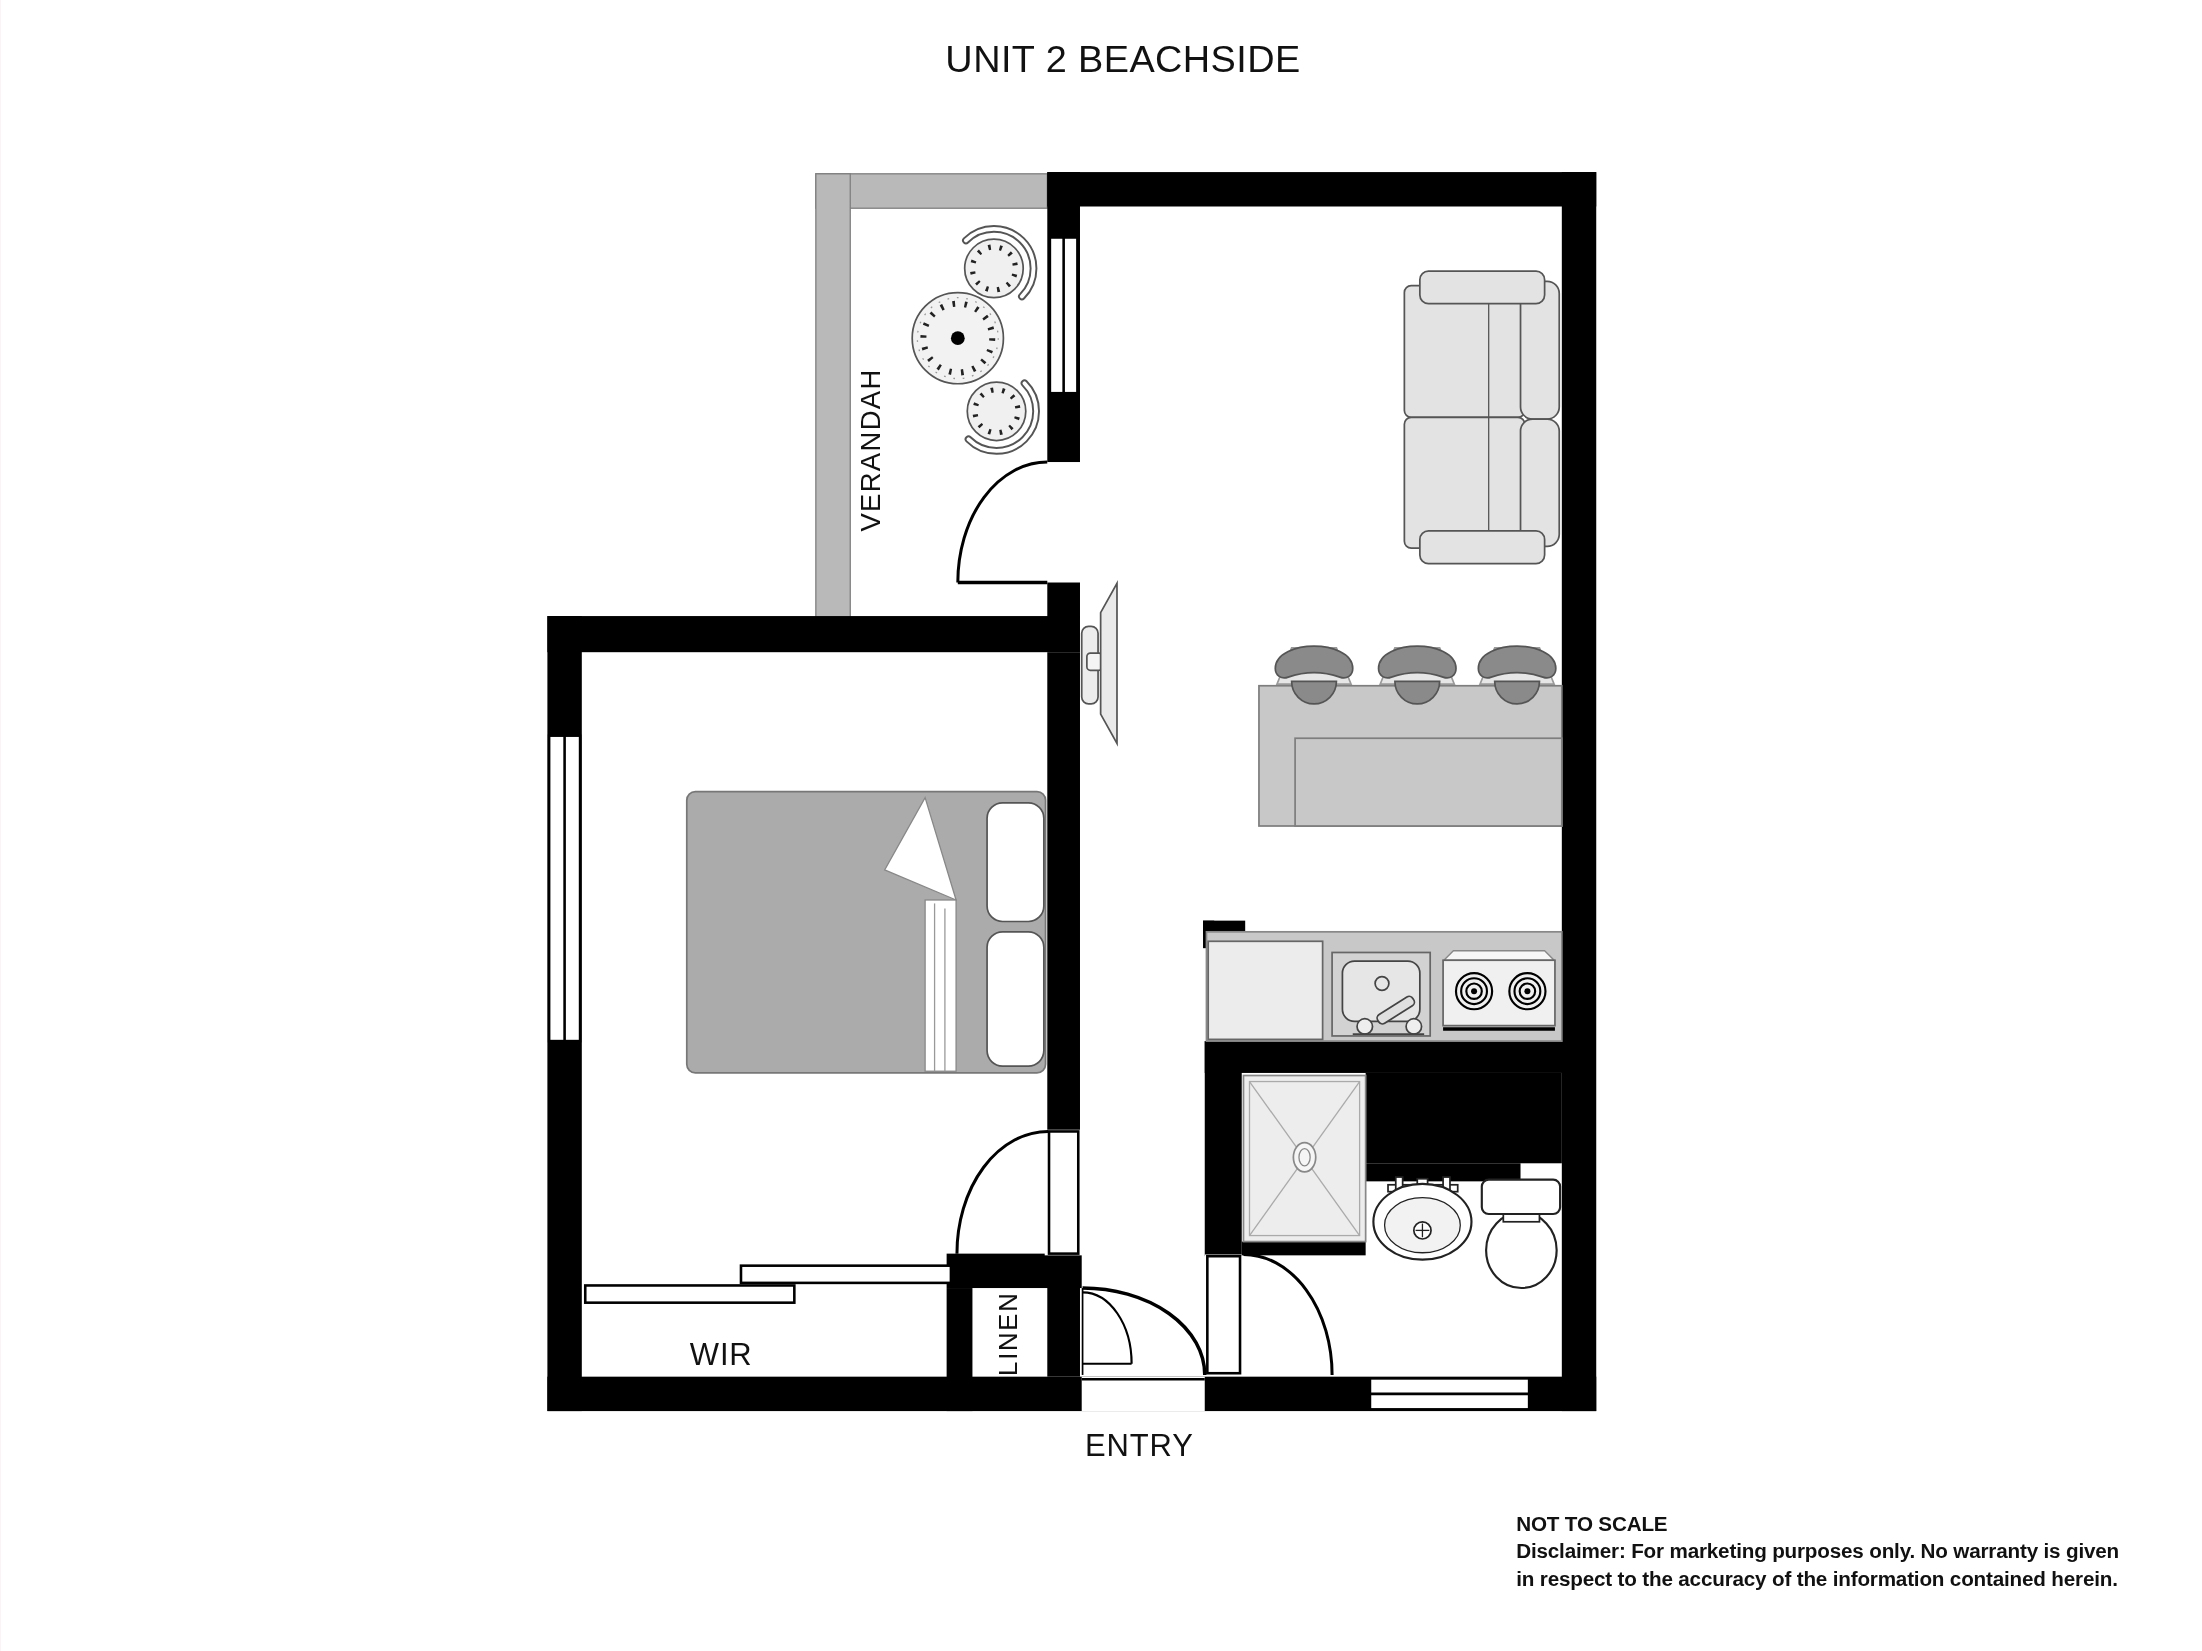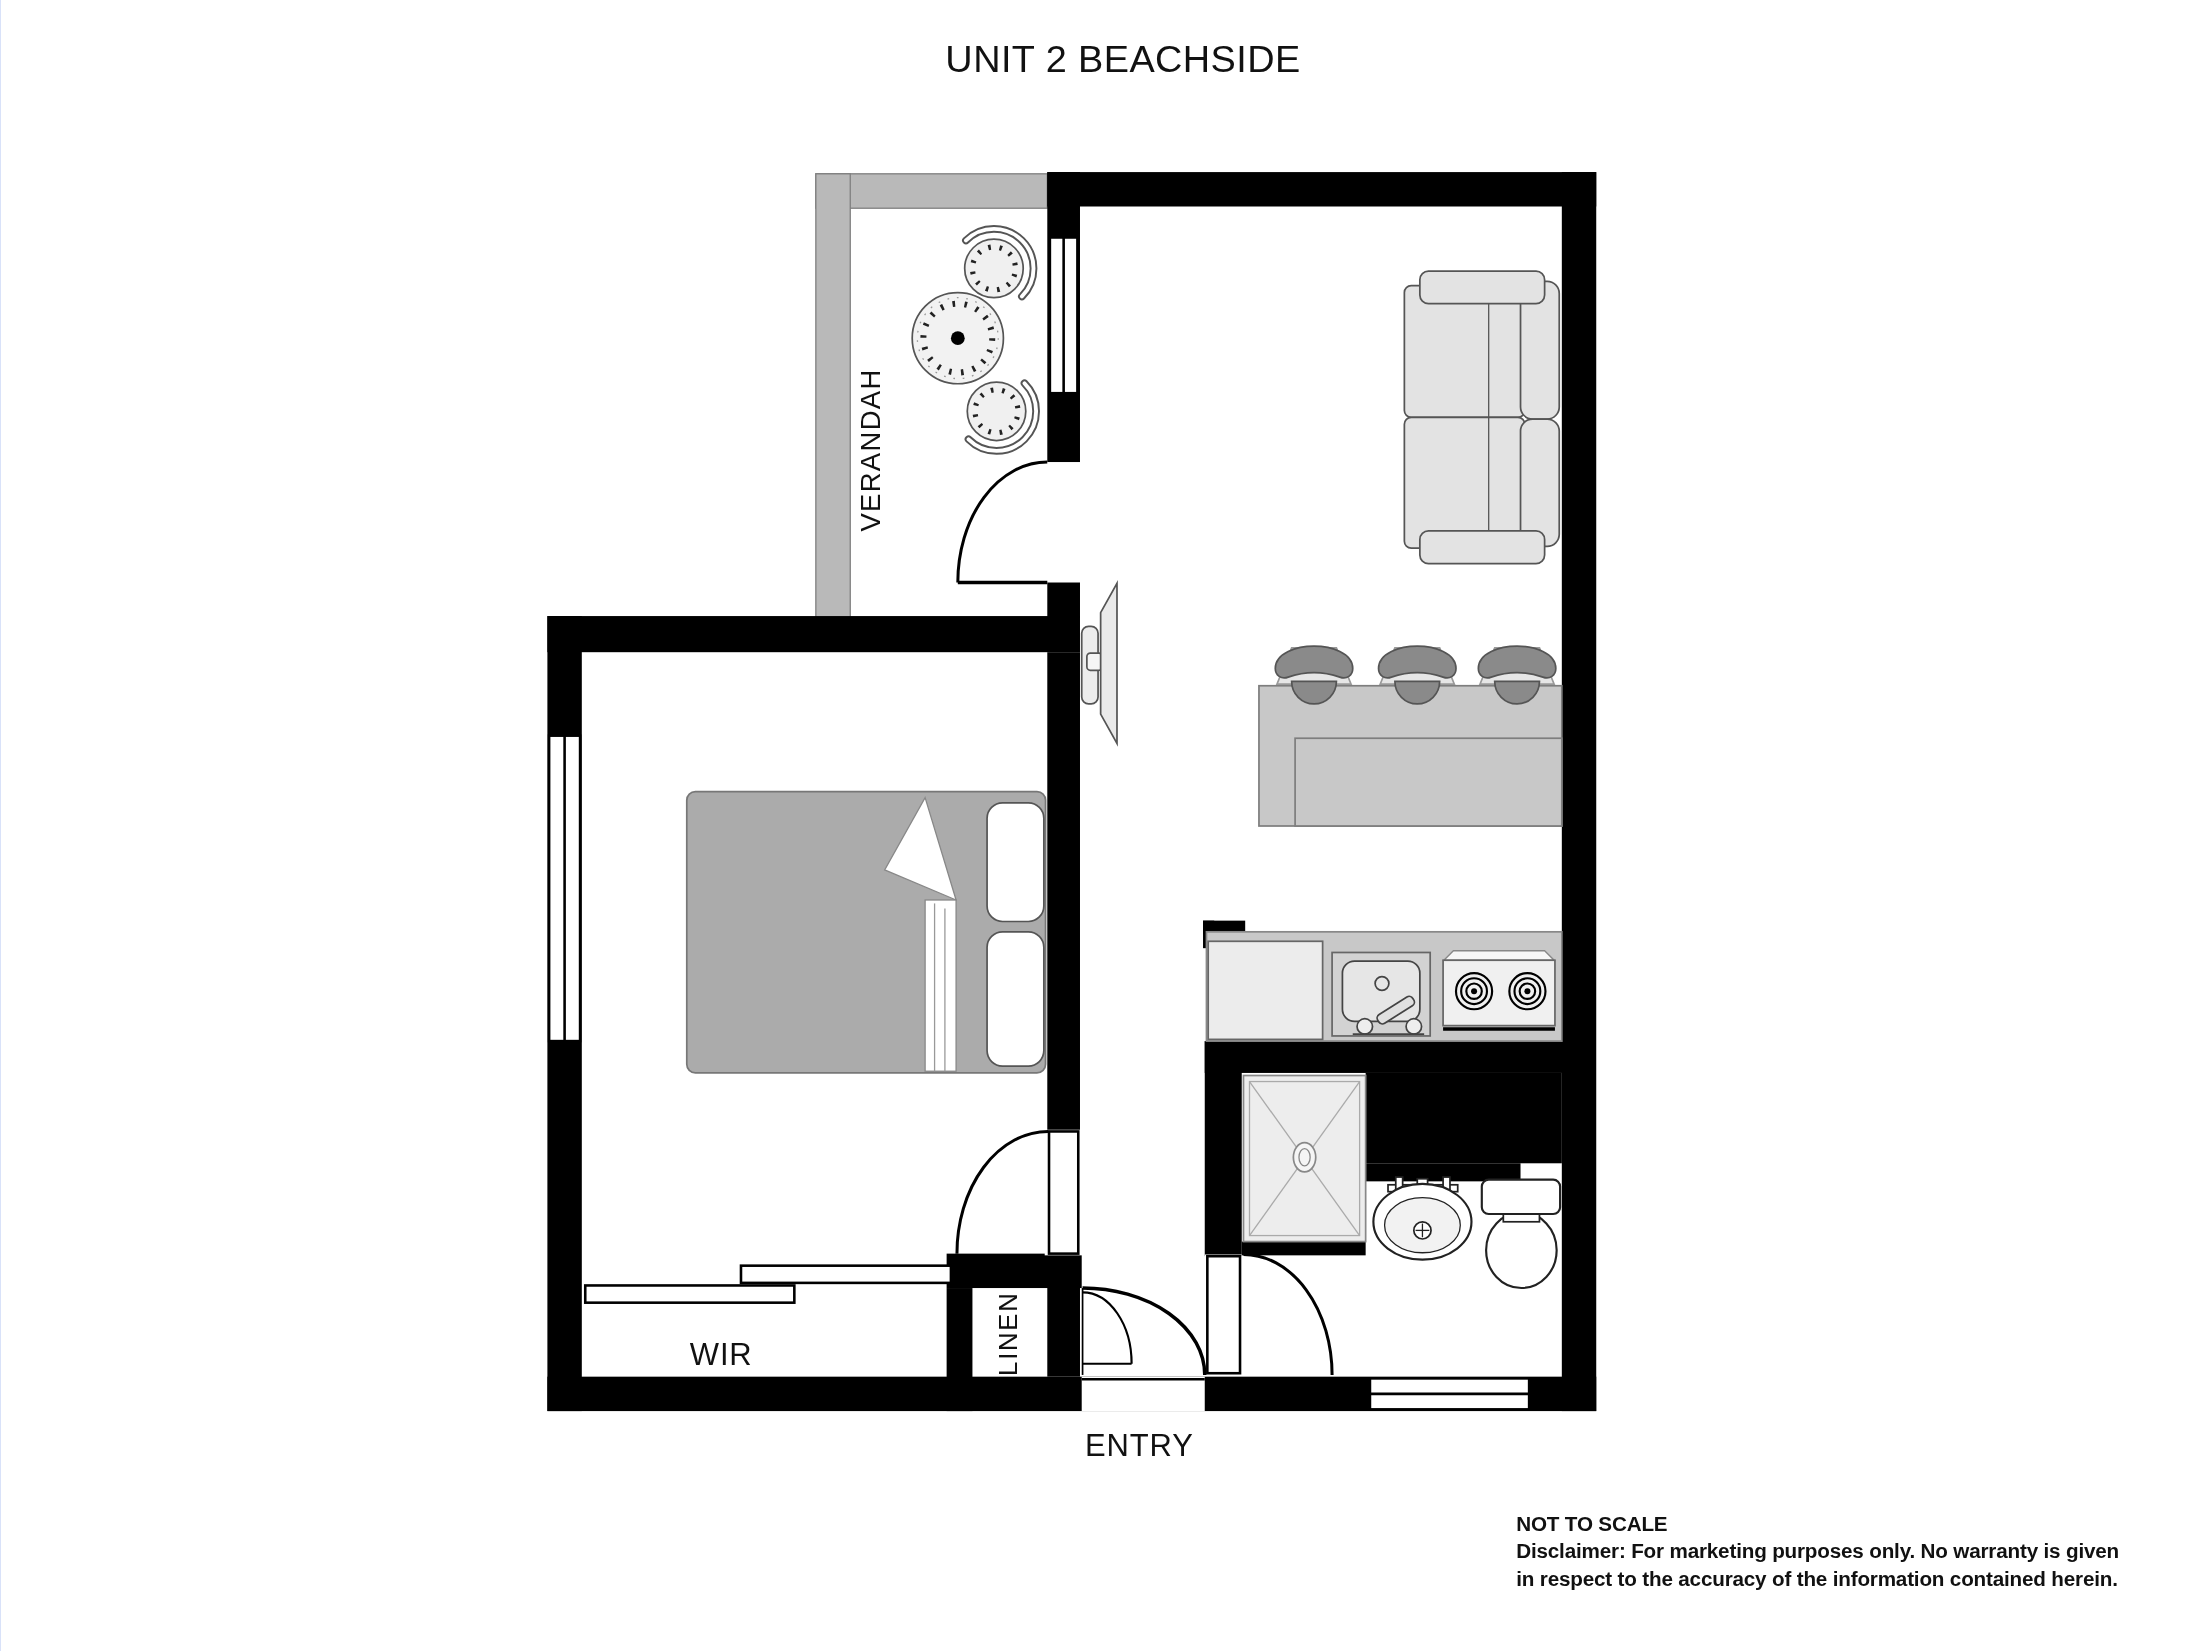--- a/index.html
+++ b/index.html
@@ -1,16 +1,16 @@
 <!DOCTYPE html>
 <html style="font-size:13.8px"><head>
 <meta charset="utf-8">
 <style>
   html,body{margin:0;padding:0;background:#fff;}
-  #canvas{position:relative;width:2203px;height:1652px;background:#1d4ed8;overflow:hidden;
+  #canvas{position:relative;width:2203px;height:1652px;background:#f9a8d4;overflow:hidden;
           font-family:"Liberation Sans", sans-serif;}
   svg{display:block;}
   text{fill:#111;}
   .title-text{font-size:44px;letter-spacing:0.5px;}
   .room-label{font-size:36px;letter-spacing:1px;}
   .room-label-sm{font-size:30px;letter-spacing:2px;}
   .verandah-label{font-size:32px;letter-spacing:1.5px;}
   .disc-bold{font-size:24px;font-weight:bold;letter-spacing:-0.2px;}
 </style>
 </head>

